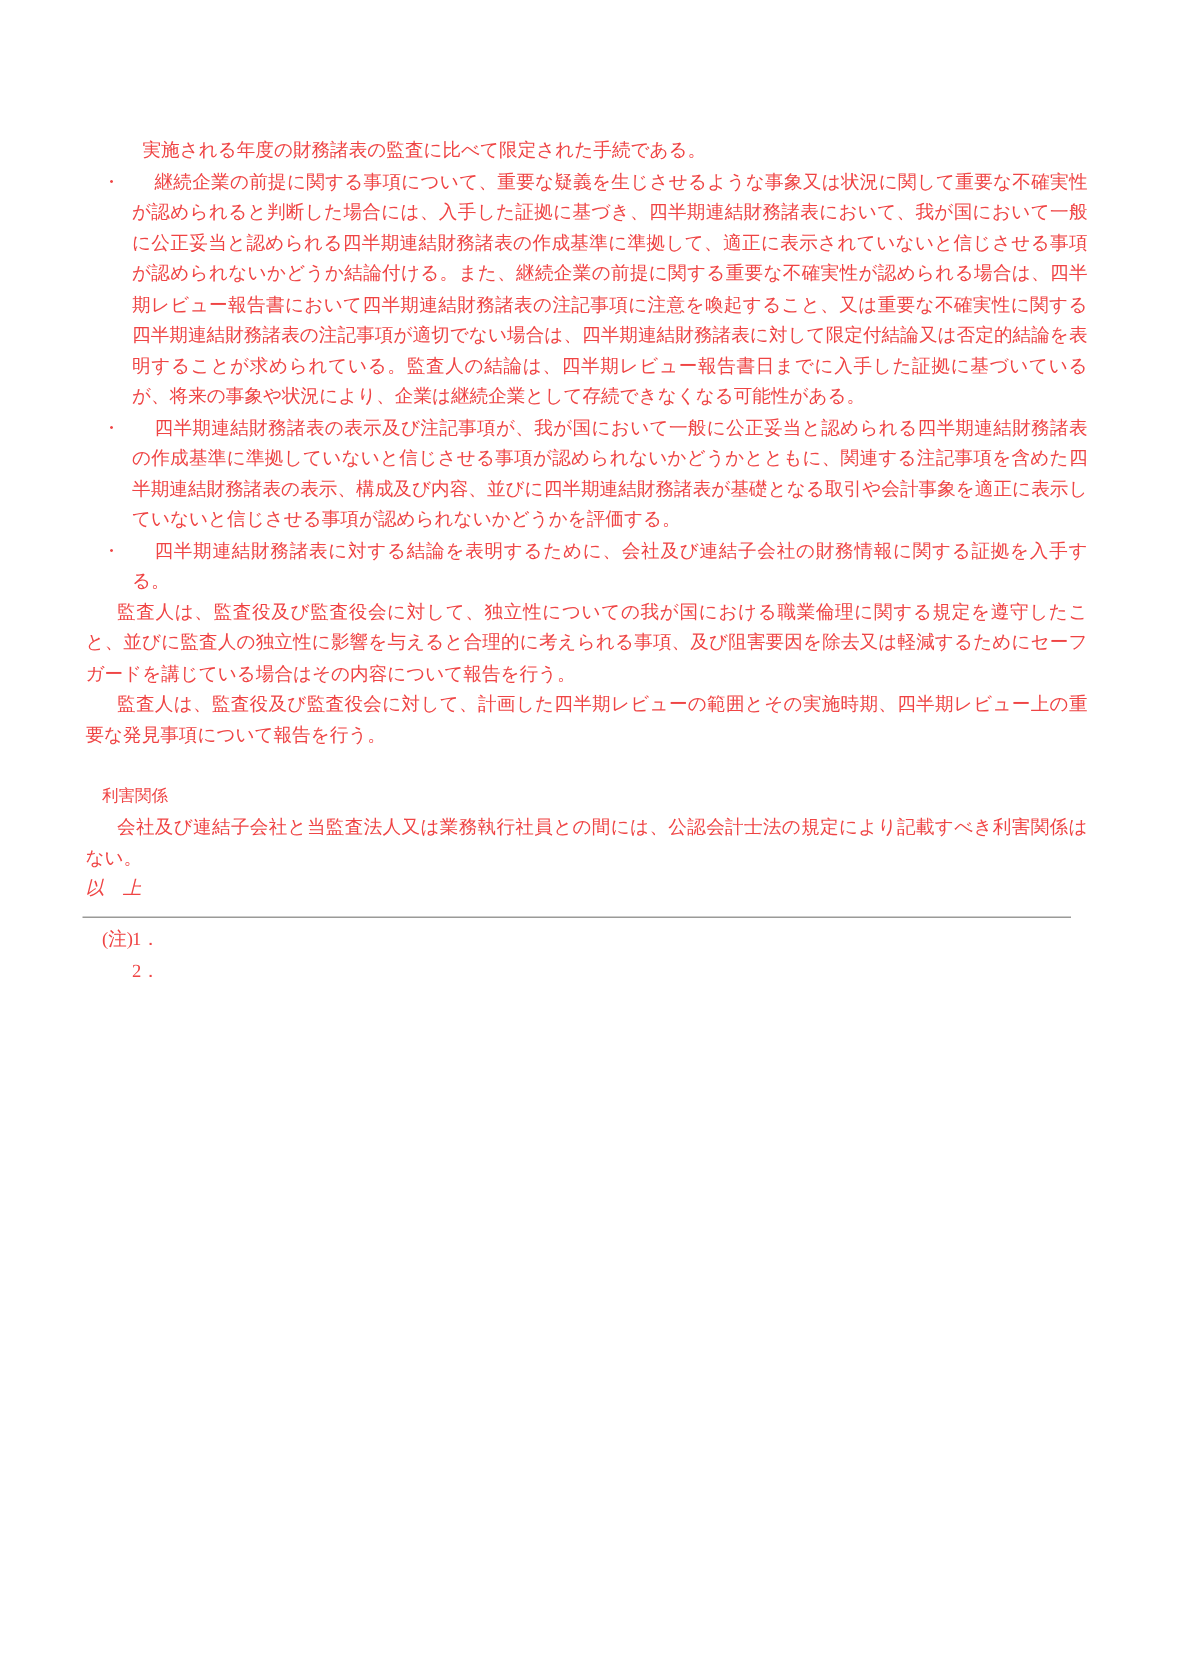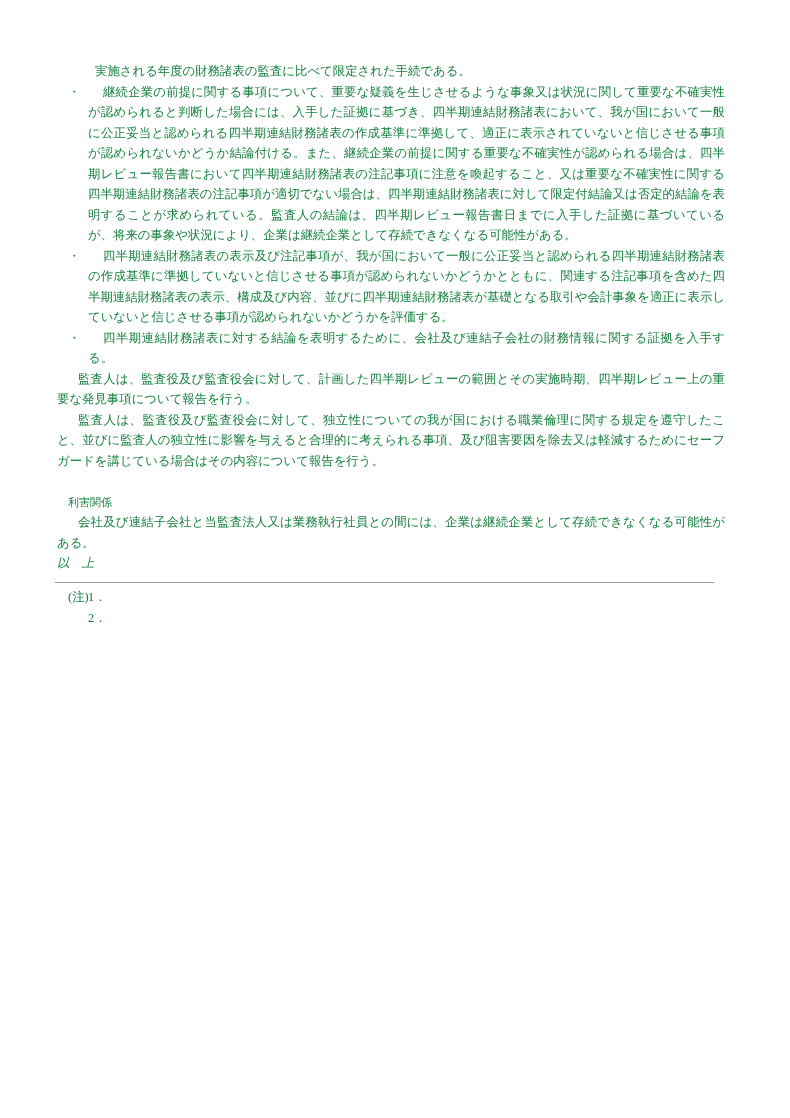--- a/index.html
+++ b/index.html
@@ -2,25 +2,25 @@
 <html><head>
 <meta charset="utf-8">
 <style>
   * { box-sizing: border-box; margin: 0; padding: 0; }
   html, body { background: #ffffff; }
   .page {
     position: relative;
     width: 790px;
     height: 1118px;
     background: #ffffff;
-    color: #15803d;
+    color: #ef4444;
     font-family: "Liberation Serif", "DejaVu Serif", serif;
     font-size: 12.4px;
     line-height: 20.5px;
-    padding-top: 61px;
+    padding-top: 90px;
     overflow: hidden;
     line-break: loose;
   }
   p { margin: 0; }
   .cont {
     margin-left: 88px;
     width: 637px;
     text-indent: 7px;
     text-align: justify;
   }
@@ -101,27 +101,27 @@
       <p class="li-text">四半期連結財務諸表の表示及び注記事項が、我が国において一般に公正妥当と認められる四半期連結財務諸表の作成基準に準拠していないと信じさせる事項が認められないかどうかとともに、関連する注記事項を含めた四半期連結財務諸表の表示、構成及び内容、並びに四半期連結財務諸表が基礎となる取引や会計事象を適正に表示していないと信じさせる事項が認められないかどうかを評価する。</p>
     </div>
 
     <div class="bullet-item">
       <span class="bullet-marker">・</span>
       <p class="li-text">四半期連結財務諸表に対する結論を表明するために、会社及び連結子会社の財務情報に関する証拠を入手する。</p>
     </div>
 
   </div>
 
+  <p class="para">監査人は、監査役及び監査役会に対して、独立性についての我が国における職業倫理に関する規定を遵守したこと、並びに監査人の独立性に影響を与えると合理的に考えられる事項、及び阻害要因を除去又は軽減するためにセーフガードを講じている場合はその内容について報告を行う。</p>
+
   <p class="para">監査人は、監査役及び監査役会に対して、計画した四半期レビューの範囲とその実施時期、四半期レビュー上の重要な発見事項について報告を行う。</p>
-
-  <p class="para">監査人は、監査役及び監査役会に対して、独立性についての我が国における職業倫理に関する規定を遵守したこと、並びに監査人の独立性に影響を与えると合理的に考えられる事項、及び阻害要因を除去又は軽減するためにセーフガードを講じている場合はその内容について報告を行う。</p>
 
   <h3 class="heading">利害関係</h3>
 
-  <p class="para">会社及び連結子会社と当監査法人又は業務執行社員との間には、企業は継続企業として存続できなくなる可能性がある。</p>
+  <p class="para">会社及び連結子会社と当監査法人又は業務執行社員との間には、公認会計士法の規定により記載すべき利害関係はない。</p>
 
   <p class="closing">以　上</p>
 
   <hr class="rule">
 
   <div class="notes">
 
     <div class="note-row">
       <span class="note-label">(注)</span>
       <span class="note-num">1．</span>

